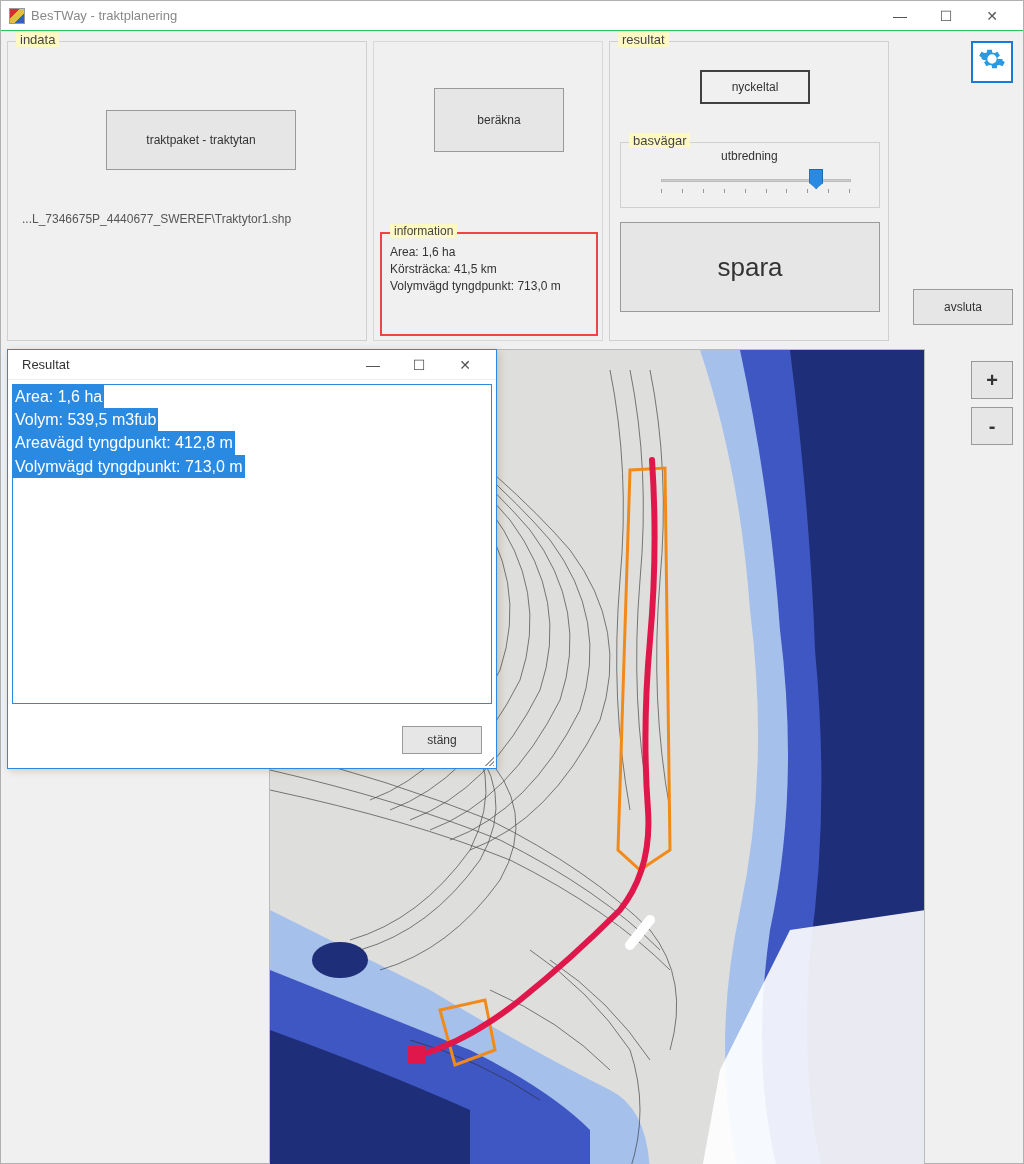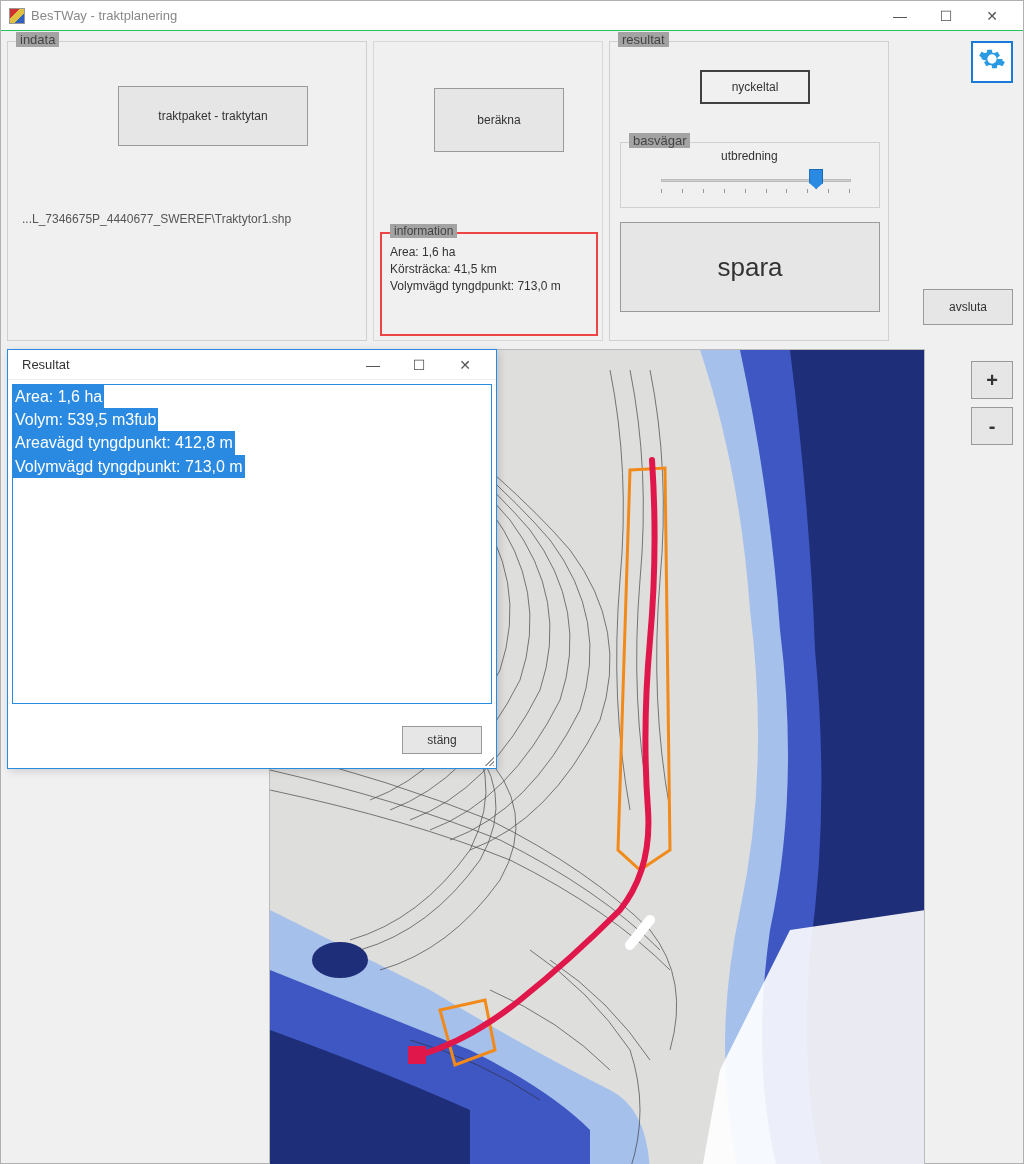--- a/index.html
+++ b/index.html
@@ -48,41 +48,41 @@
 
   .groupbox {
     position: absolute;
     border: 1px solid #d0d0d0;
     background: #f0f0f0;
   }
   .groupbox > .gb-title {
     position: absolute;
     top: -10px;
     left: 8px;
-    background: #a3a3a3;
+    background: #fef9c3;
     padding: 0 4px;
     font-size: 13px;
     color: #444;
   }
 
   .btn {
     background: #e6e6e6;
     border: 1px solid #9a9a9a;
     text-align: center;
     display: flex;
     align-items: center;
     justify-content: center;
     cursor: default;
     font-size: 12px;
     color: #333;
   }
 
   
   #gb-indata { left: 6px; top: 10px; width: 360px; height: 300px; }
-  #btn-traktpaket { position: absolute; left: 98px; top: 44px; width: 190px; height: 60px; margin-left: 12px; }
+  #btn-traktpaket { position: absolute; left: 98px; top: 68px; width: 190px; height: 60px; }
   #lbl-filepath { position: absolute; left: 14px; top: 170px; font-size: 12px; color: #555; }
 
   
   #gb-berakna { left: 372px; top: 10px; width: 230px; height: 300px; border: 1px solid #d8d8d8; }
   #btn-berakna { position: absolute; left: 60px; top: 46px; width: 130px; height: 64px; }
   #gb-info { position: absolute; left: 6px; top: 190px; width: 218px; height: 104px; border: 2px solid #ef4444; }
   #gb-info .gb-title { font-size: 12px; }
   #info-lines { position: absolute; left: 8px; top: 10px; font-size: 12px; line-height: 1.4; }
 
   
@@ -113,21 +113,21 @@
     font-size: 26px; font-weight: 400;
   }
 
   
   #btn-gear {
     position: absolute; right: 10px; top: 10px; width: 42px; height: 42px;
     border: 2px solid #1a7ad9; background: #fff;
     display: flex; align-items: center; justify-content: center;
     color: #1a8ad9; font-size: 26px;
   }
-  #btn-avsluta { position: absolute; right: 10px; top: 258px; width: 90px; height: 36px; }
+  #btn-avsluta { position: absolute; right: 10px; top: 258px; width: 100px; height: 36px; }
   #btn-zoom-in { position: absolute; right: 10px; top: 330px; width: 42px; height: 38px; font-size: 20px; font-weight: bold; }
   #btn-zoom-out { position: absolute; right: 10px; top: 376px; width: 42px; height: 38px; font-size: 20px; font-weight: bold; }
 
   
   #map {
     position: absolute;
     left: 268px; top: 318px;
     width: 656px; height: 830px;
     background: #e2e4e3;
     border: 1px solid #bbb;

